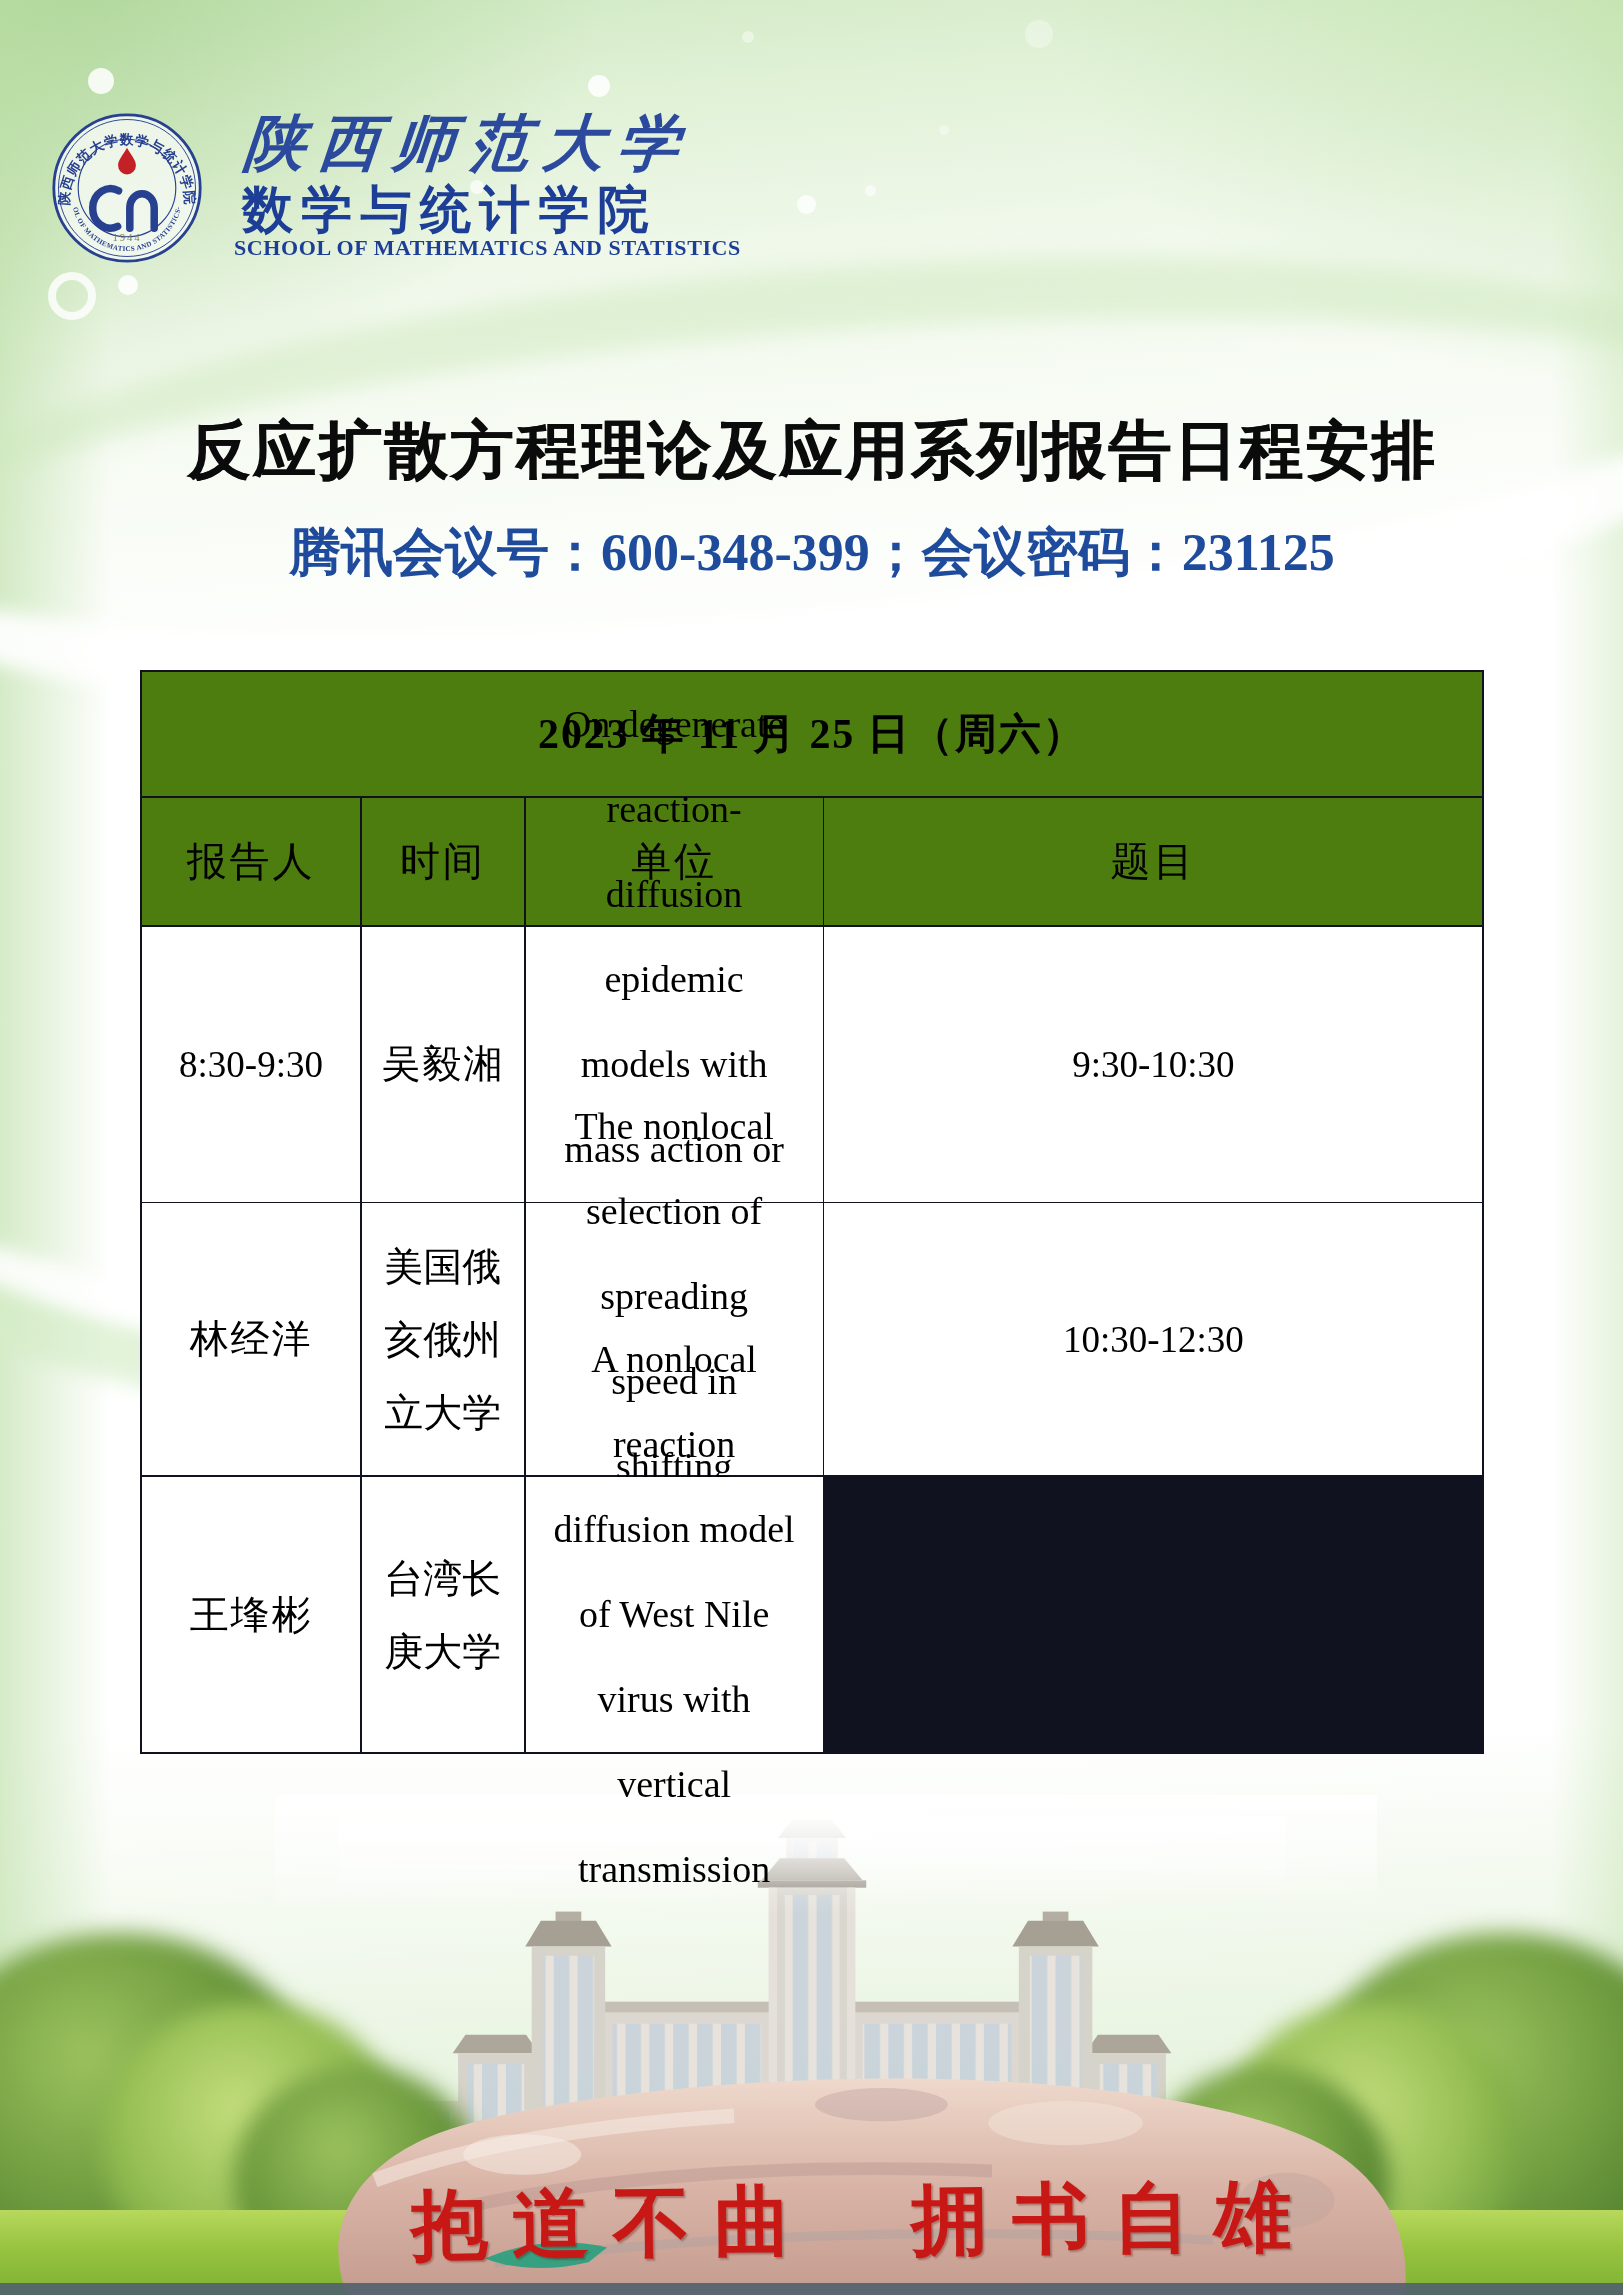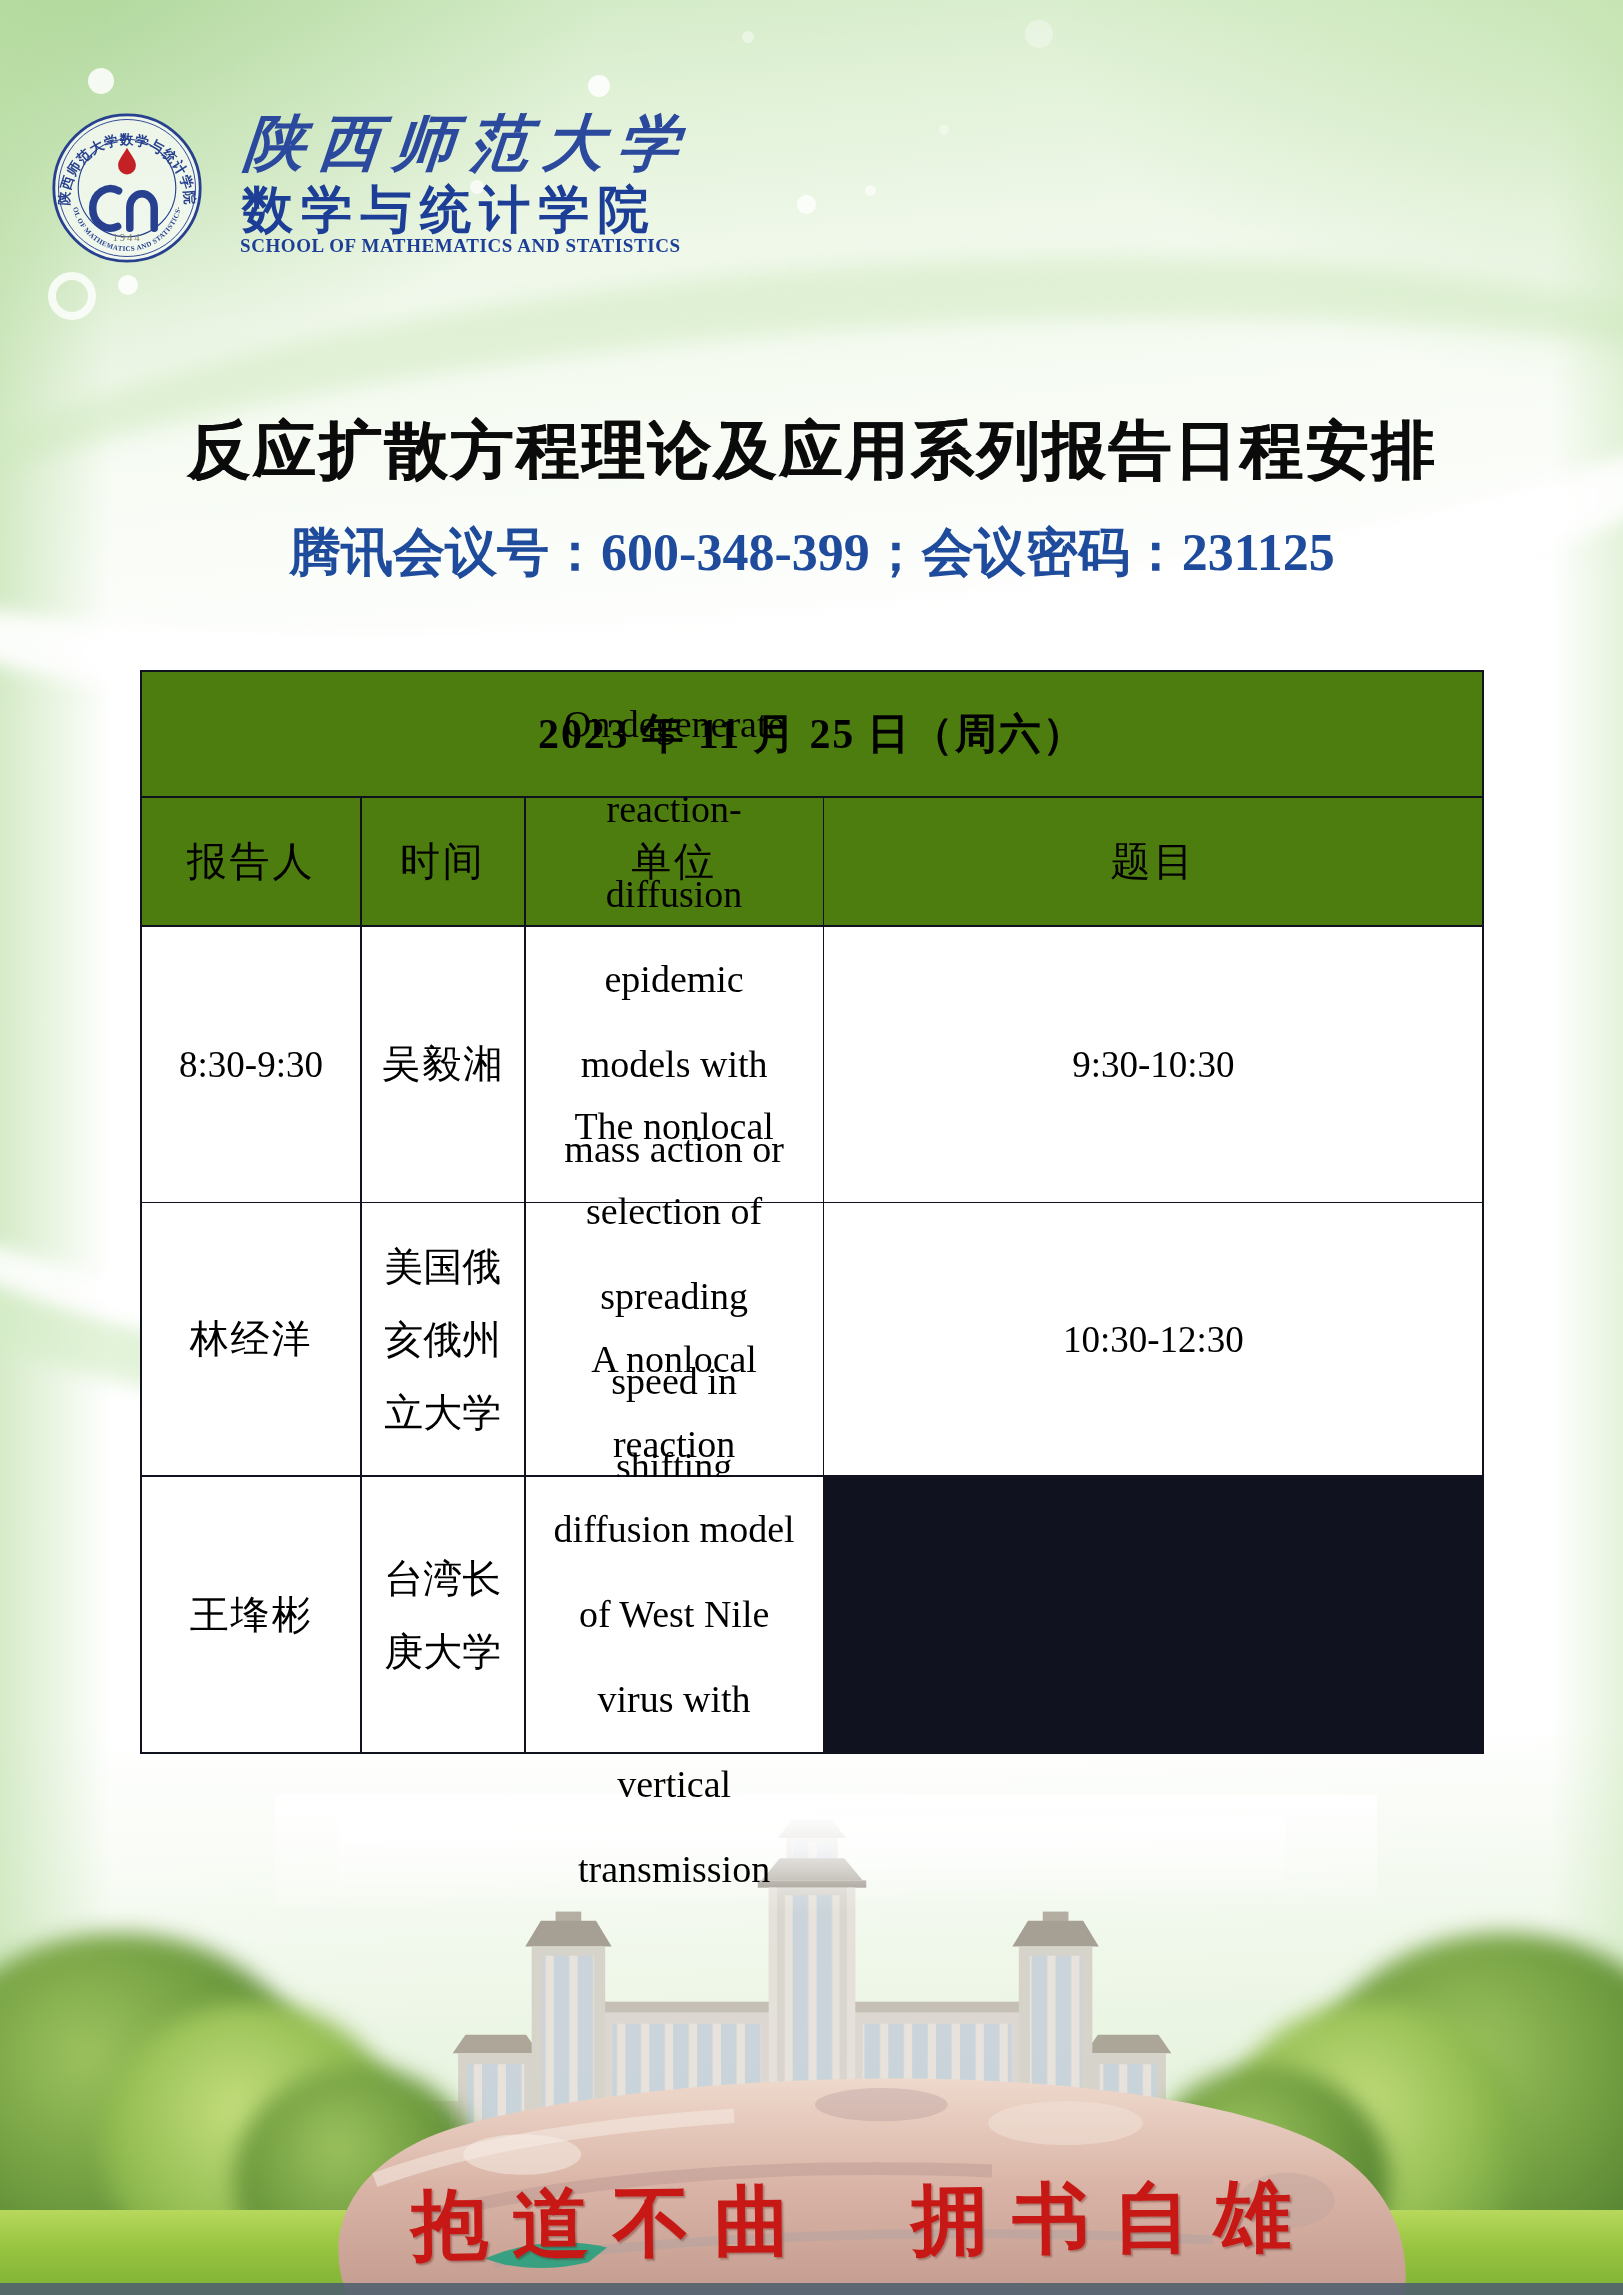--- a/index.html
+++ b/index.html
@@ -38,22 +38,22 @@
 
   
   #seal { position:absolute; left:51px; top:112px; width:152px; height:152px; z-index:5; }
   #univ-name { position:absolute; left:244px; top:103px; z-index:5;
     font-size:61px; font-weight:700; font-style:italic; letter-spacing:13.8px;
     color:#2b4a9e; transform:skewX(-5deg);
     font-family:"Liberation Serif", serif; }
   #school-name { position:absolute; left:242px; top:176px; z-index:5;
     font-size:51px; font-weight:900; letter-spacing:8.3px; color:#1d3e97;
     font-family:"Liberation Sans", sans-serif; }
-  #school-en { position:absolute; left:240px; top:235px; z-index:5;
-    font-size:19px; font-weight:700; letter-spacing:0.6px; color:#1d3e97;
+  #school-en { position:absolute; left:234px; top:235px; z-index:5;
+    font-size:22px; font-weight:700; letter-spacing:0.6px; color:#1d3e97;
     font-family:"Liberation Serif", serif; }
 
   
   #poster-title { position:absolute; left:0; top:408px; width:100%; z-index:5;
     text-align:center; font-size:63px; font-weight:900; color:#0b0b0b; letter-spacing:2.8px;
     text-shadow:0.9px 0 0 #0b0b0b; font-family:"Liberation Serif", serif; }
   #meeting-info { position:absolute; left:0; top:518px; width:100%; z-index:5;
     text-align:center; font-size:52px; font-weight:700; color:#1e4b9b;
     font-family:"Liberation Serif", serif; }
 

